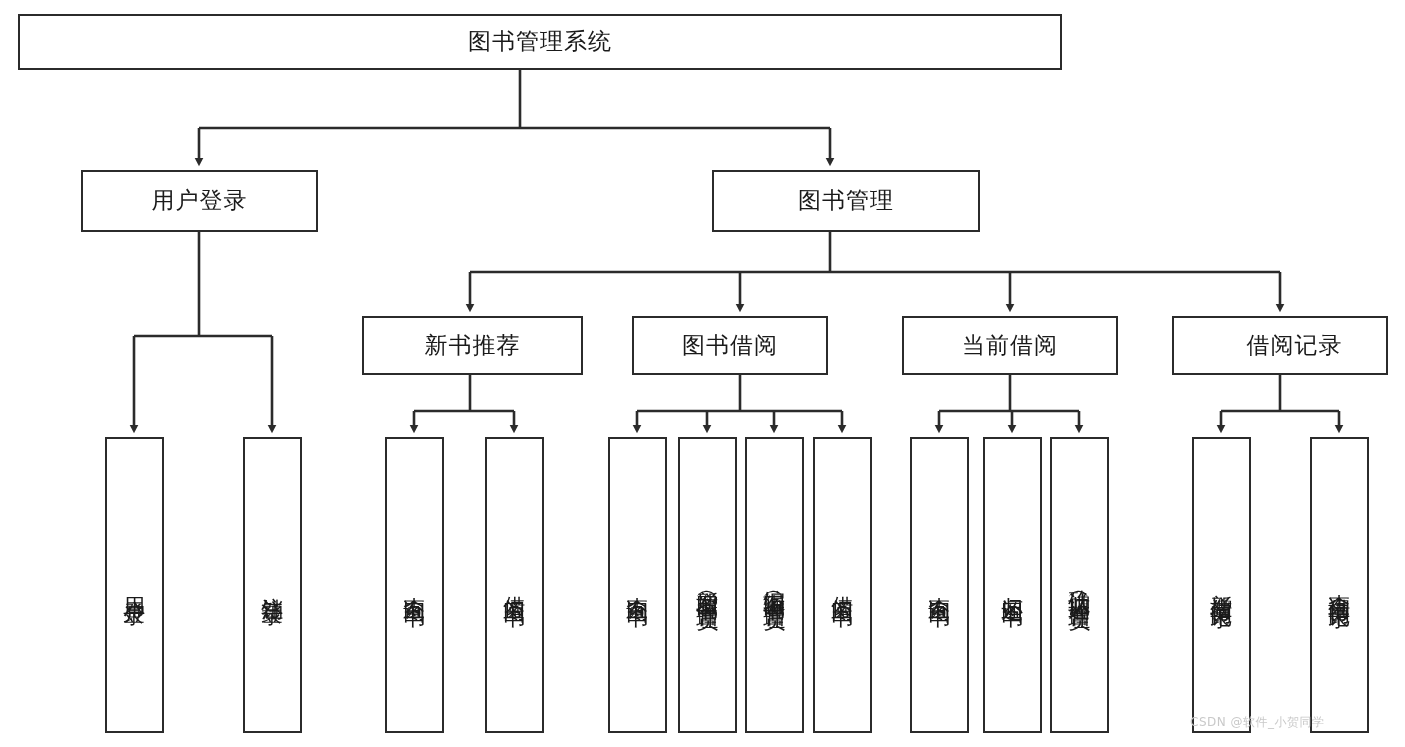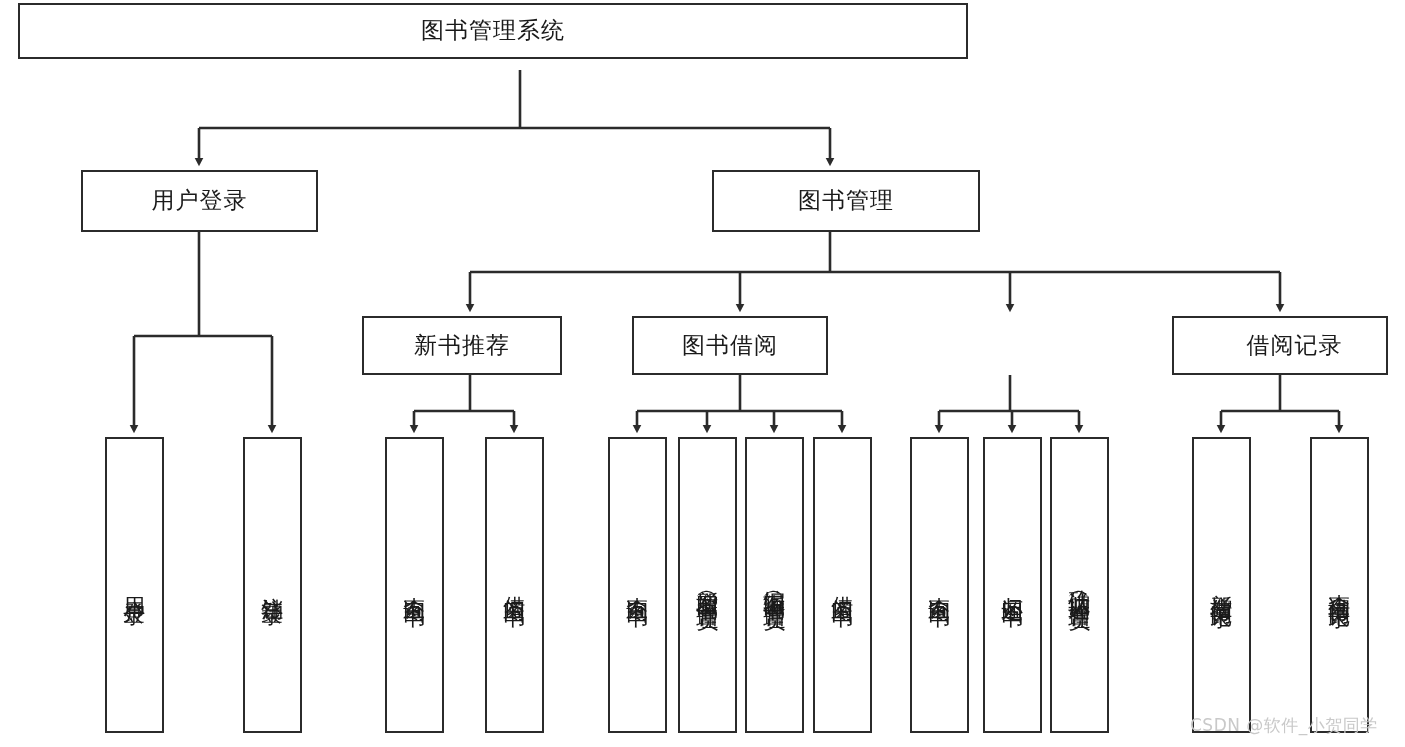--- a/index.html
+++ b/index.html
@@ -52,21 +52,21 @@
     line-height: 1.25;
     letter-spacing: 3px;
     align-items: center;
     justify-content: center;
     text-align: center;
     padding: 6px 0;
   }
   .watermark {
     position: absolute;
     color: #c9c9c9;
-    font-size: 17px;
+    font-size: 12px;
     white-space: nowrap;
     letter-spacing: 0.5px;
   }
 </style>
 </head>
 <body>
 
 <div id="canvas">
 
   <svg class="edges" viewBox="0 0 1405 747" xmlns="http://www.w3.org/2000/svg">
@@ -112,36 +112,39 @@
       <path d="M1012,411 L1012,429" marker-end="url(#arrow)"></path>
       <path d="M1079,411 L1079,429" marker-end="url(#arrow)"></path>
 
       <path d="M1280,375 L1280,411"></path>
       <path d="M1221,411 L1339,411"></path>
       <path d="M1221,411 L1221,429" marker-end="url(#arrow)"></path>
       <path d="M1339,411 L1339,429" marker-end="url(#arrow)"></path>
     </g>
   </svg>
 
-  <div class="node node-h node-title" style="left:18px; top:3px; width:950px; height:56px;">
+  <div class="node node-h node-title" style="left:18px; top:14px; width:1044px; height:56px;">
     <span>图书管理系统</span>
   </div>
 
   <div class="node node-h" style="left:81px; top:170px; width:237px; height:62px;">
     <span>用户登录</span>
   </div>
   <div class="node node-h" style="left:712px; top:170px; width:268px; height:62px;">
     <span>图书管理</span>
   </div>
 
-  <div class="node node-h" style="left:362px; top:316px; width:200px; height:59px;">
+  <div class="node node-h" style="left:362px; top:316px; width:221px; height:59px;">
     <span>新书推荐</span>
   </div>
   <div class="node node-h" style="left:632px; top:316px; width:196px; height:59px;justify-content:center;">
     <span>图书借阅</span>
+  </div>
+  <div class="node node-h" style="left:902px; top:316px; width:216px; height:59px;">
+    <span>当前借阅</span>
   </div>
   <div class="node node-h" style="left:1172px; top:316px; width:216px; height:59px;padding-left:29px;">
     <span>借阅记录</span>
   </div>
 
   <div class="node node-v" style="left:105px; top:437px; width:59px; height:296px;">
     <span>用户登录</span>
   </div>
   <div class="node node-v" style="left:243px; top:437px; width:59px; height:296px;">
     <span>注销登录</span>

